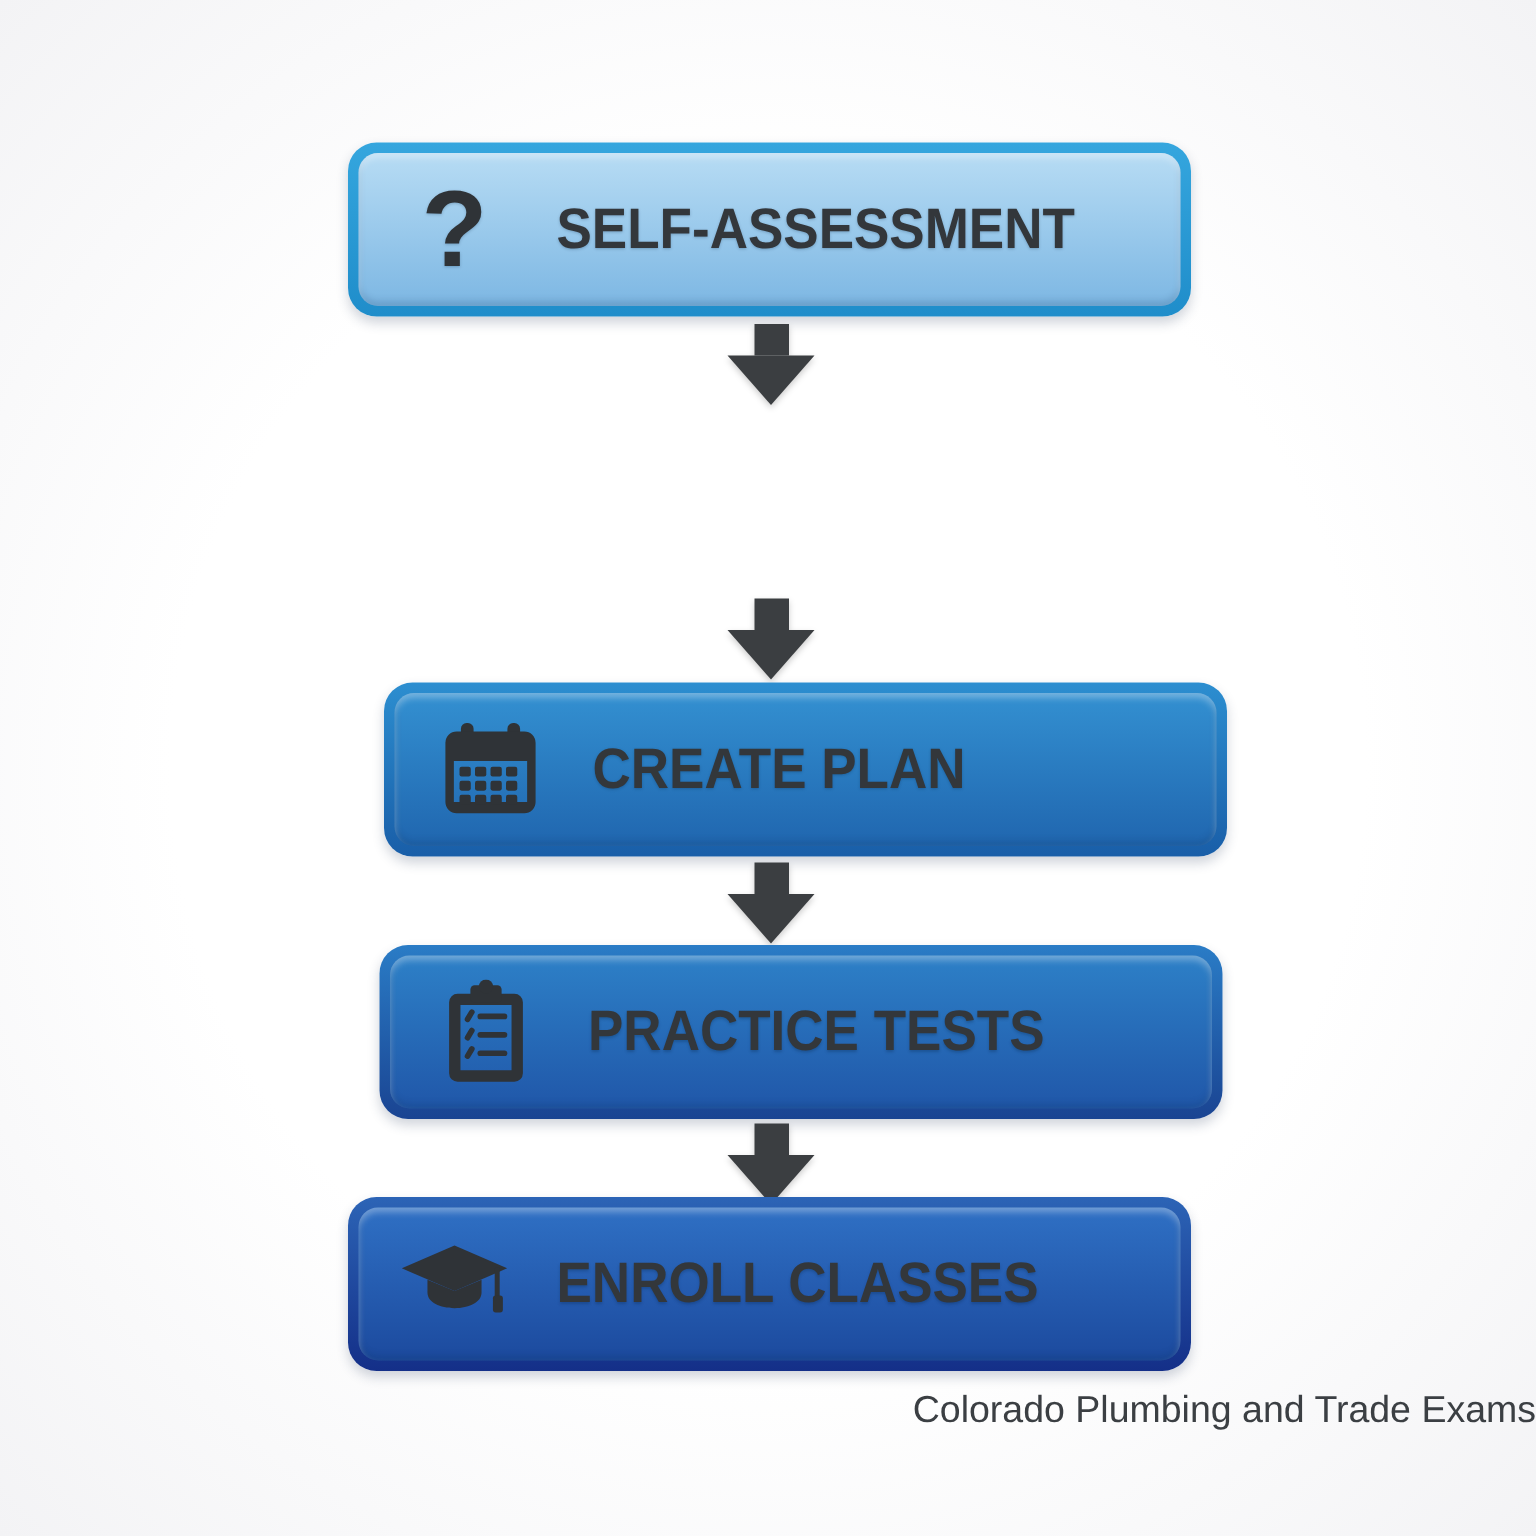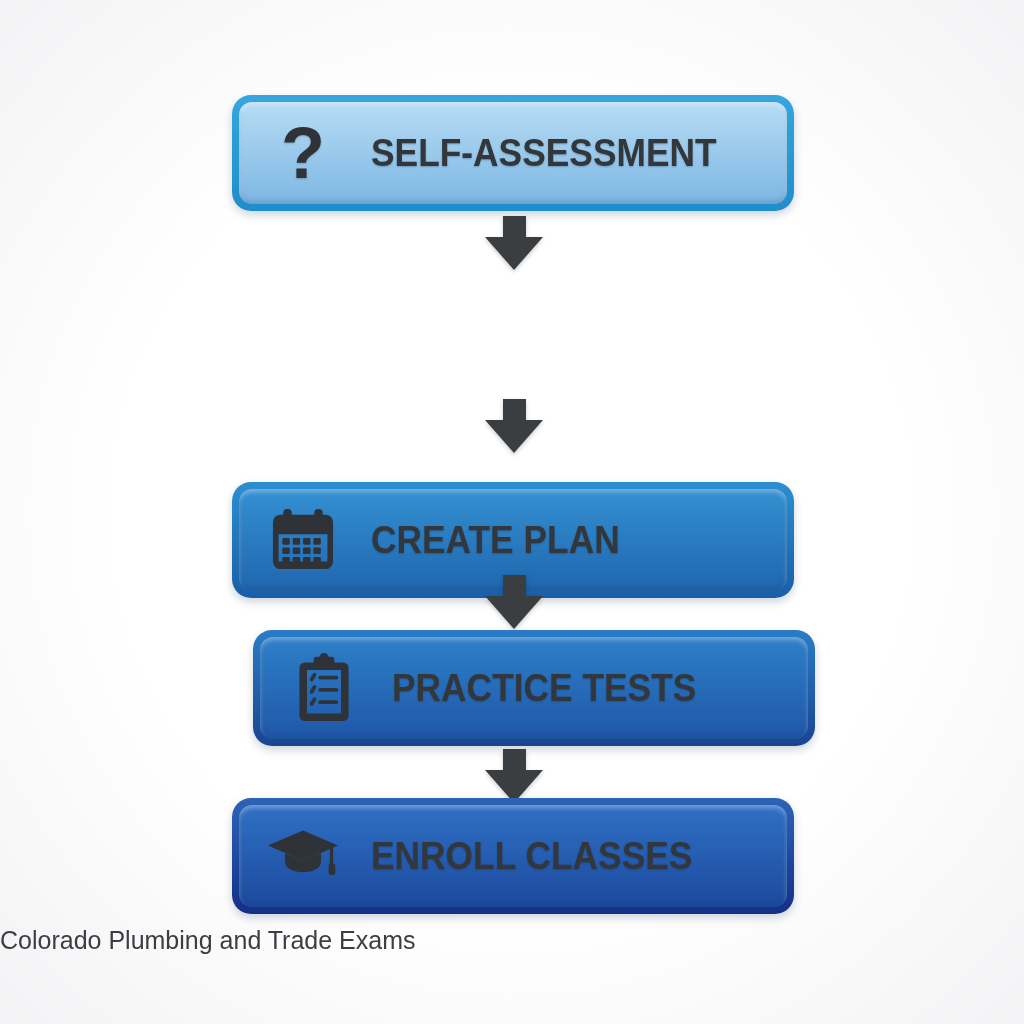--- a/index.html
+++ b/index.html
@@ -81,21 +81,21 @@
     border-left: 29px solid transparent;
     border-right: 29px solid transparent;
     border-top: 33px solid var(--arrow-color);
   }
 
   .caption {
     position: absolute;
     top: 926px;
     left: 0;
     width: 100%;
-    text-align: left;
+    text-align: right;
     font-size: 25px;
     font-weight: 400;
     color: var(--caption-color);
   }
 
   svg { display: block; }
 </style>
 </head>
 <body style="--arrow-color: #3b3e41; --label-color: #33373b; --icon-color: #2f3337; --caption-color: #3b3f43;">
 
@@ -114,21 +114,21 @@
     <div class="stem"></div>
       <div class="head"></div>
   </div>
 
 
   <div class="arrow" style="top:399px">
     <div class="stem"></div>
       <div class="head"></div>
   </div>
 
-  <div class="step" style="top: 482px; --bt: #2c8ed0; --bb: #195ea8; --ft: #3390d1; --fb: #2066af;">
+  <div class="step" style="top: 455px; margin-left: 24px; --bt: #2c8ed0; --bb: #195ea8; --ft: #3390d1; --fb: #2066af;">
     <div class="step-inner">
       <div class="icon-slot">
         <svg width="64" height="62" viewBox="0 0 68 66" fill="currentColor">
           <rect x="13" y="0" width="9" height="16" rx="4"></rect>
           <rect x="46" y="0" width="9" height="16" rx="4"></rect>
           <path fill-rule="evenodd" d="M10 6 H58 A8 8 0 0 1 66 14 V56 A8 8 0 0 1 58 64 H10 A8 8 0 0 1 2 56 V14 A8 8 0 0 1 10 6 Z M8 27 H60 V56 H8 Z"></path>
           <g>
             <rect x="12" y="31" width="8" height="7" rx="1.5"></rect>
               <rect x="23" y="31" width="8" height="7" rx="1.5"></rect>
               <rect x="34" y="31" width="8" height="7" rx="1.5"></rect>

